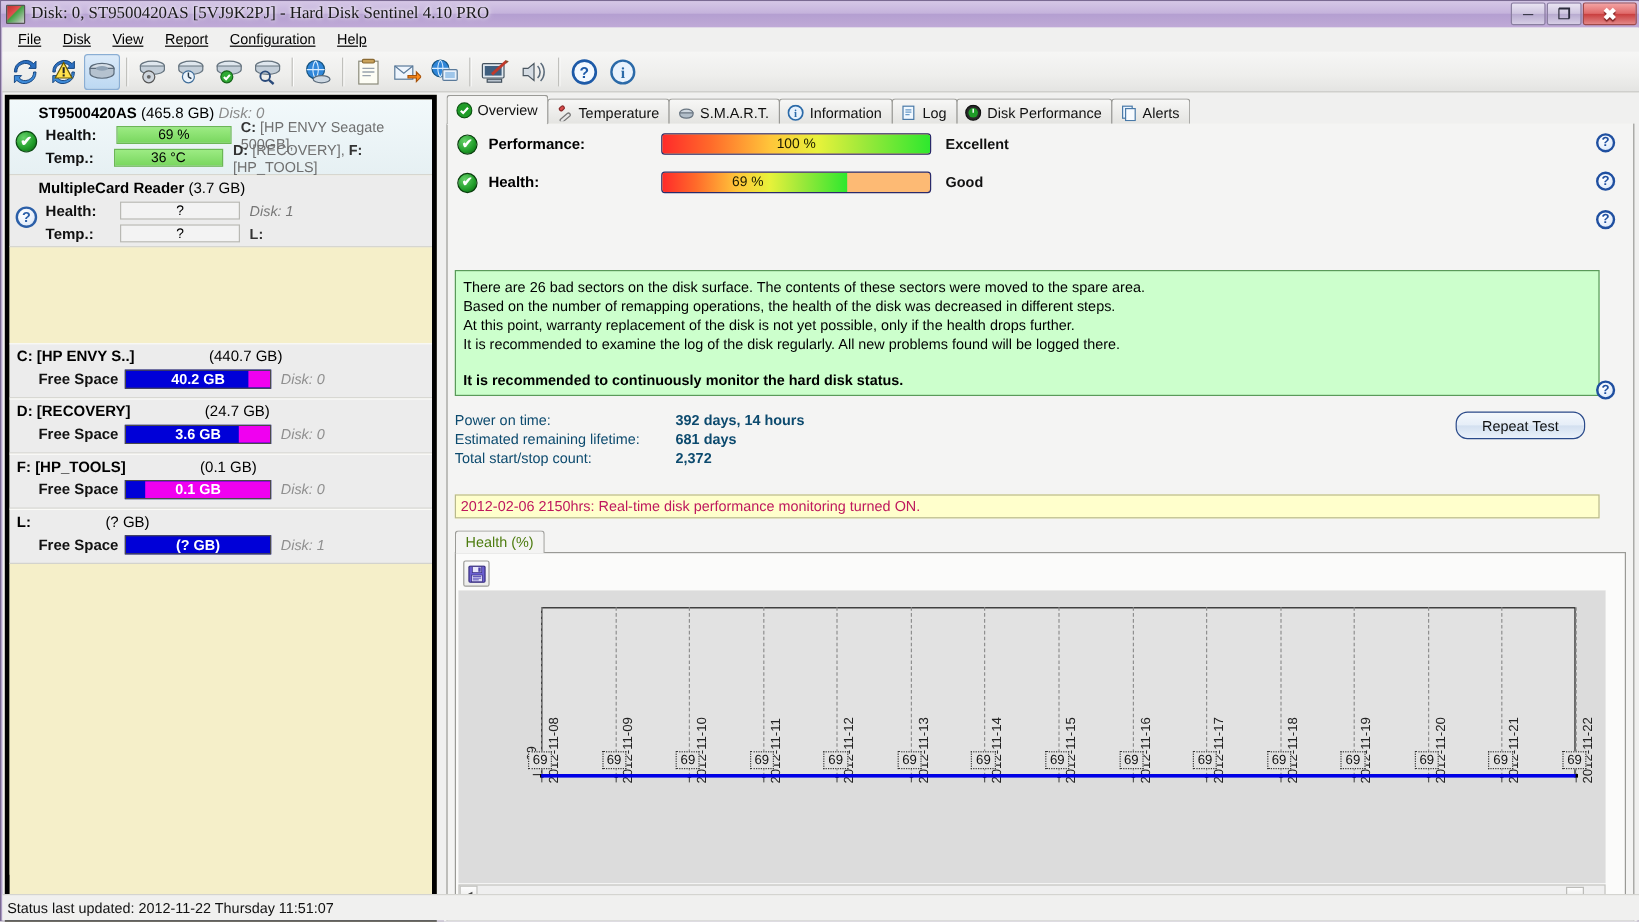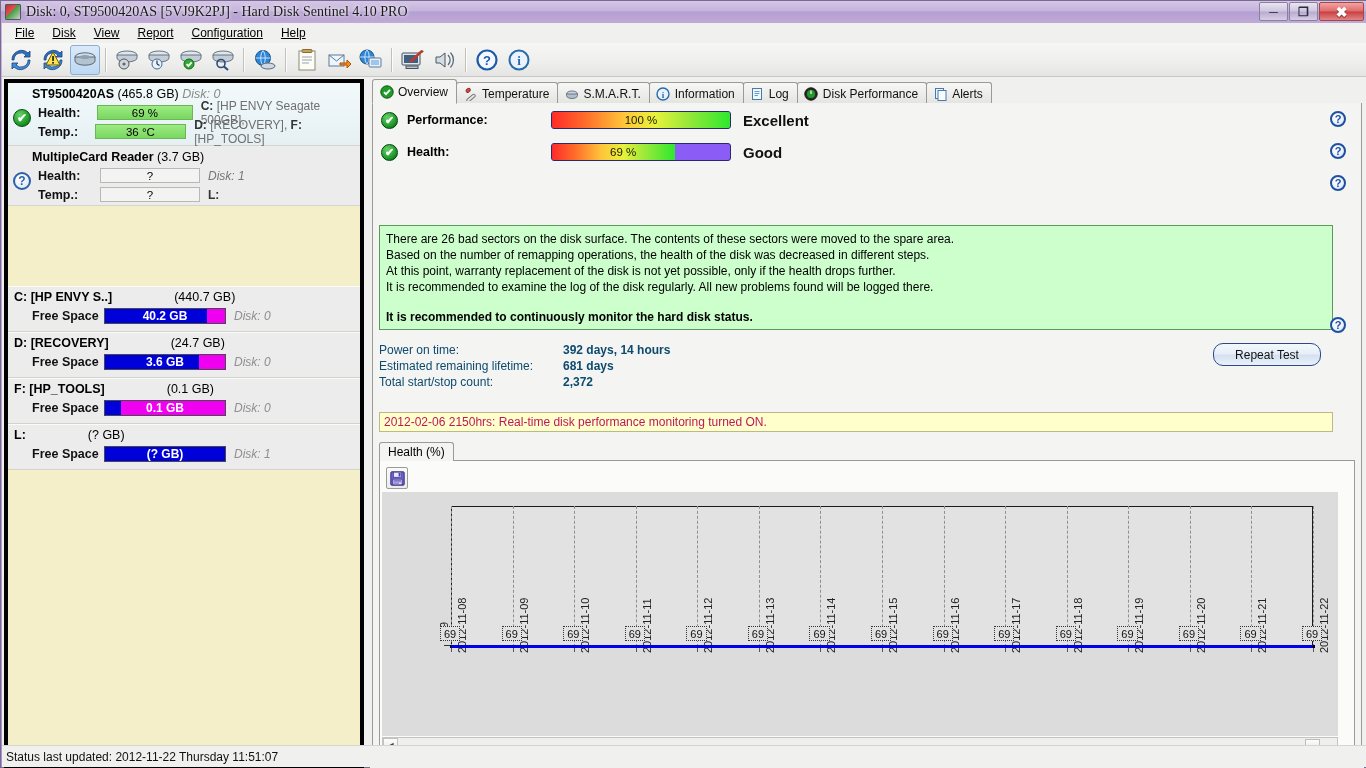--- a/index.html
+++ b/index.html
@@ -183,33 +183,33 @@
   .meter-row { position: absolute; display: flex; align-items: center; height: 18px; }
   .meter-ico {
     width: 17px; height: 17px; border-radius: 50%;
     background: radial-gradient(circle at 35% 30%, #66d26a 0%, #1f9c28 60%, #0b5411 100%);
     border: 1px solid #083d0c;
     display:flex;align-items:center;justify-content:center;
     color:#fff;font-size:11px;font-weight:bold; line-height:1;
   }
   .meter-label { margin-left: 9px; font-size: 12.5px; font-weight: bold; color:#000000; width: 144px; }
   .meter-bar {
-    width: 180px; height: 18px; border: 1px solid #2a2a6a; border-radius: 3px;
-    background: #8b5cf6; position: relative; overflow: hidden; padding-left: 36px;
+    width: 225px; height: 18px; border: 1px solid #2a2a6a; border-radius: 3px;
+    background: #fdba74; position: relative; overflow: hidden; padding-left: 36px;
   }
   .meter-bar .mfill {
     position: absolute; left:0; top:0; bottom:0;
     background: linear-gradient(to right, #ff2a2a 0%, #ff6a2a 18%, #ffc43a 40%, #e8f23a 58%, #9ae83a 76%, #2ee82e 100%);
   }
   .meter-bar .mtext {
     position: absolute; left:0; right:0; top:0; bottom:0;
     display:flex; align-items:center; justify-content:center;
     font-size: 11.5px; color:#1a1a00; z-index: 3;
   }
-  .meter-status { margin-left: 12px; font-size: 15px; font-weight: bold; color: #111; }
+  .meter-status { margin-left: 12px; font-size: 12px; font-weight: bold; color: #111; }
 
   .helpico {
     position: absolute; width: 16px; height: 16px; border-radius: 50%;
     border: 2px solid #1f4fa0;
     background: radial-gradient(circle at 35% 30%, #ffffff 0%, #eaf2fd 55%, #cfe0f7 100%);
     color: #1f4fa0; font-size: 11px; font-weight: bold;
     display:flex; align-items:center; justify-content:center; line-height:1;
   }
 
   #advice {
@@ -242,21 +242,21 @@
 
   
   #chartpanel {
     position: absolute; left: 6px; top: 339px; width: 976px; height: 317px;
   }
   #chart-tab {
     position: absolute; left: 0; top: 0;
     height: 19px; padding: 0 8px;
     border: 1px solid #9a9a96; border-bottom: none;
     background: #f4f4f3;
-    font-size: 12px; color:#000000;
+    font-size: 12px; color:#4d7c0f;
     display:flex; align-items:center;
     border-radius: 3px 3px 0 0; z-index:4;
   }
   #chart-body {
     position: absolute; left: 0; top: 18px; width: 976px; height: 299px;
     background: #fbfbfa; border: 1px solid #9a9a96;
   }
   #savebtn {
     position: absolute; left: 6px; top: 6px; width: 22px; height: 22px;
     border: 1px solid #9a9a96; border-radius: 2px;

